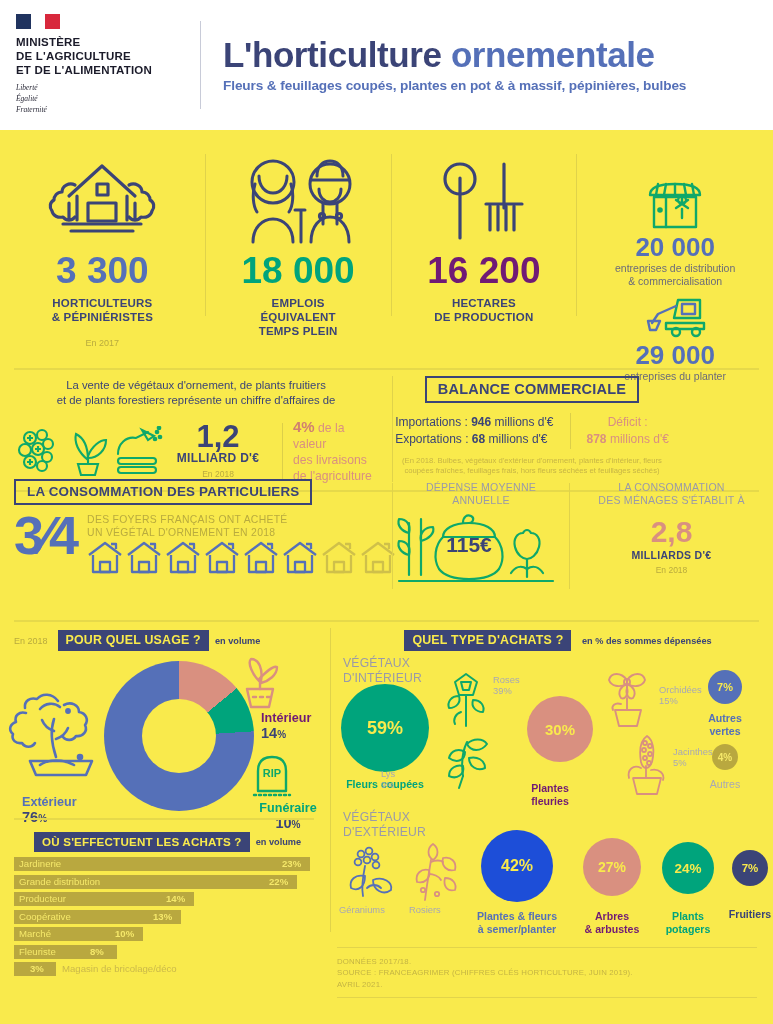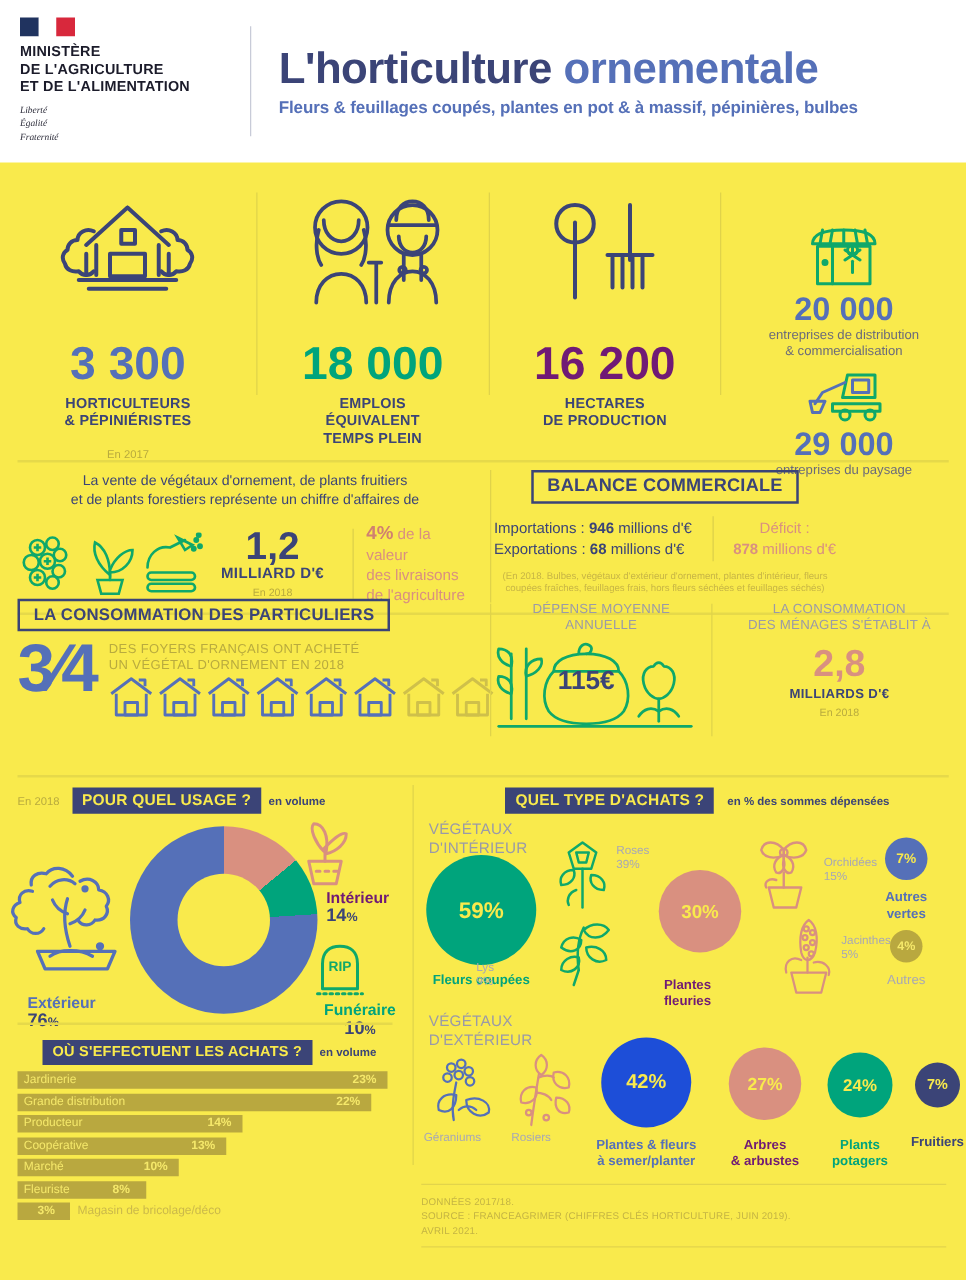--- a/index.html
+++ b/index.html
@@ -34,21 +34,21 @@
   .title .t2 { color:#5570b8; }
   .subtitle { font-size:13.6px; font-weight:bold; color:#5570b8; margin-top:5px; letter-spacing:-.1px;}
   .vline { width:1px; background:#e0d34a; }
   .navy{color:#3b4477;} .blue{color:#5570b8;} .green{color:#00a47c;}
   .salmon{color:#701a75;}
 
   
   .row1 { position:absolute; top:130px; left:0; width:773px; height:238px; display:flex; }
   .kpi { display:flex; flex-direction:column; align-items:center; justify-content:flex-start; padding-top:22px;}
   .kpi-ico { height:92px; display:flex; align-items:flex-end; justify-content:center; }
-  .kpi-num { font-size:37px; font-weight:bold; line-height:1; margin-top:28px; }
+  .kpi-num { font-size:37px; font-weight:bold; line-height:1; margin-top:8px; }
   .kpi-lab { font-size:11.5px; font-weight:bold; color:#3b4477; text-align:center; line-height:1.22; margin-top:7px; letter-spacing:.2px;}
   .kpi-sub { font-size:9px; color:#b9ab3e; margin-top:14px; }
   .kpi1{width:205px;} .kpi2{width:185px;} .kpi3{width:185px;} .kpi4{width:196px;}
   .kpi4 .mini-num { font-size:26px; font-weight:bold; color:#5570b8; line-height:1; margin-top:4px;}
   .kpi4 .mini-lab { font-size:10.5px; color:#6b6b7a; text-align:center; line-height:1.2; margin-top:2px;}
 
   
   .row2 { position:absolute; top:372px; left:0; width:671px; height:118px; display:flex;}
   .r2l { width:392px; padding:6px 14px 0 14px; }
   .r2l .lead { font-size:11.3px; color:#3b4477; text-align:center; line-height:1.35; }
@@ -233,21 +233,21 @@
           <path d="M36 4 L58 4 L58 22 L32 22 Z"></path>
           <path d="M40 8 L53 8 L53 18 L40 18 Z" stroke="#5570b8"></path>
           <path d="M34 10 L16 18 L10 27" stroke="#5570b8"></path>
           <path d="M6 25 L18 25 L14 34 L8 34 Z" stroke="#5570b8"></path>
           <path d="M24 27 L62 27 L62 33 L24 33 Z"></path>
           <circle cx="34" cy="36" r="4"></circle>
             <circle cx="54" cy="36" r="4"></circle>
         </svg>
       </div>
       <div class="mini-num">29 000</div>
-      <div class="mini-lab">entreprises du paysage</div>
+      <div class="mini-lab">entreprises du planter</div>
     </div>
   </div>
 
   <div style="position:absolute;left:14px;top:368px;width:745px;height:2px;background:#e6d94a;"></div>
 
   <div class="row2">
     <div class="r2l">
       <div class="lead" style="white-space:pre-line">La vente de végétaux d'ornement, de plants fruitiers
 et de plants forestiers représente un chiffre d'affaires de</div>
       <div class="body">

